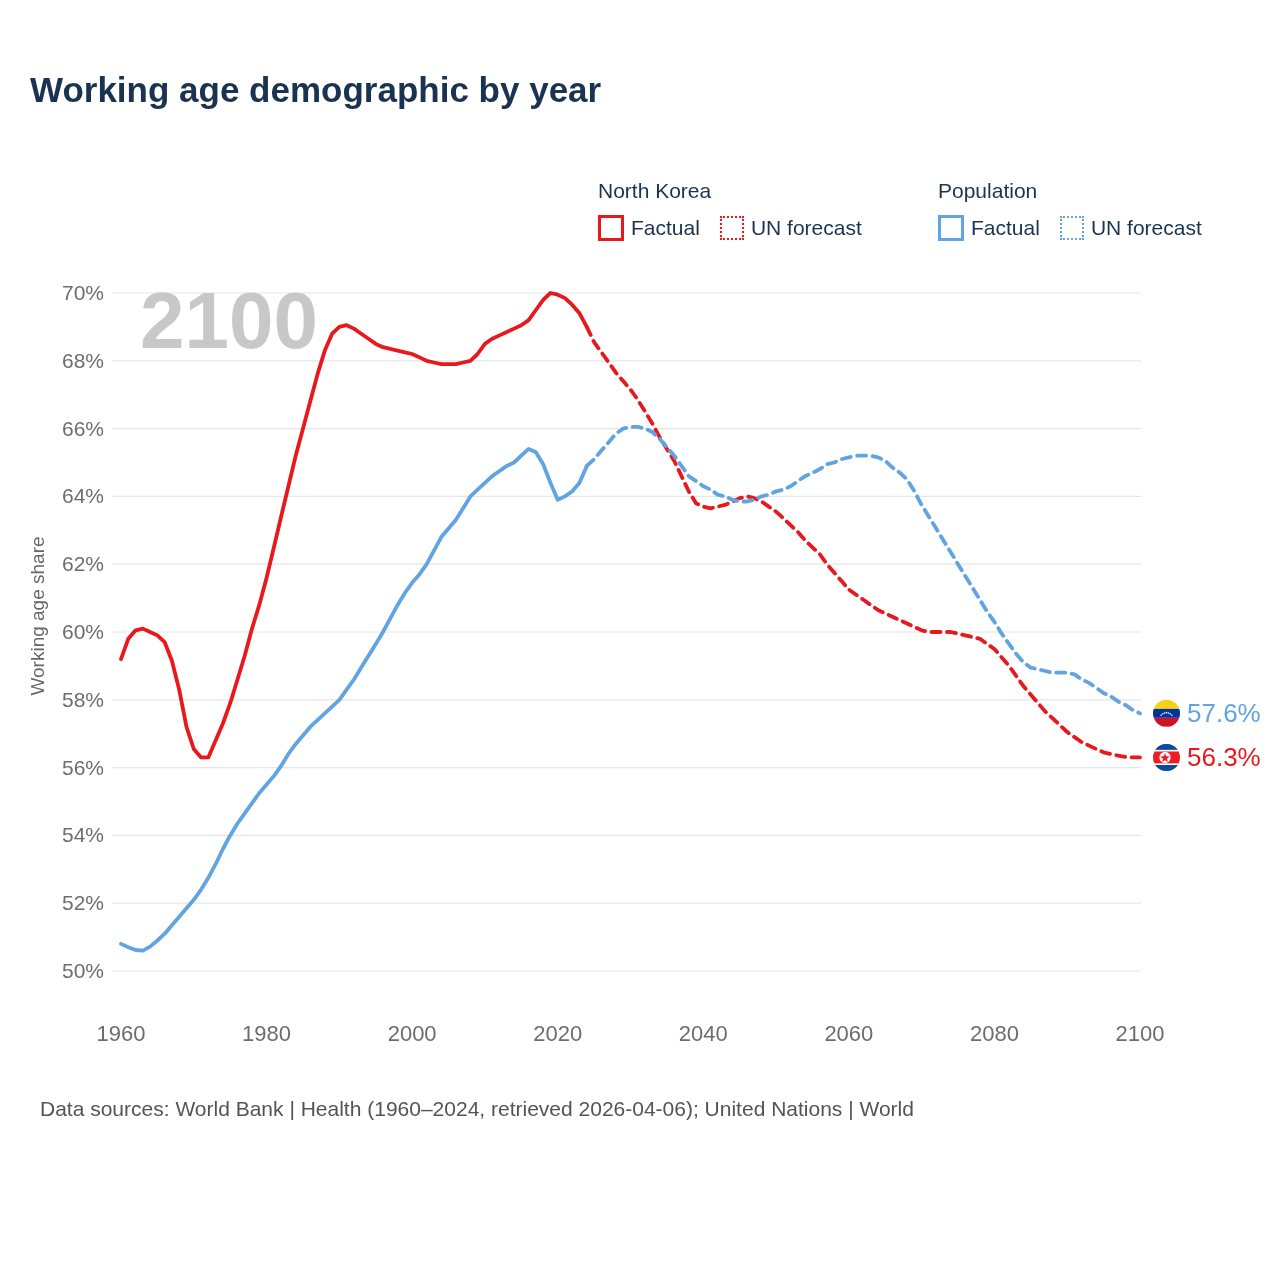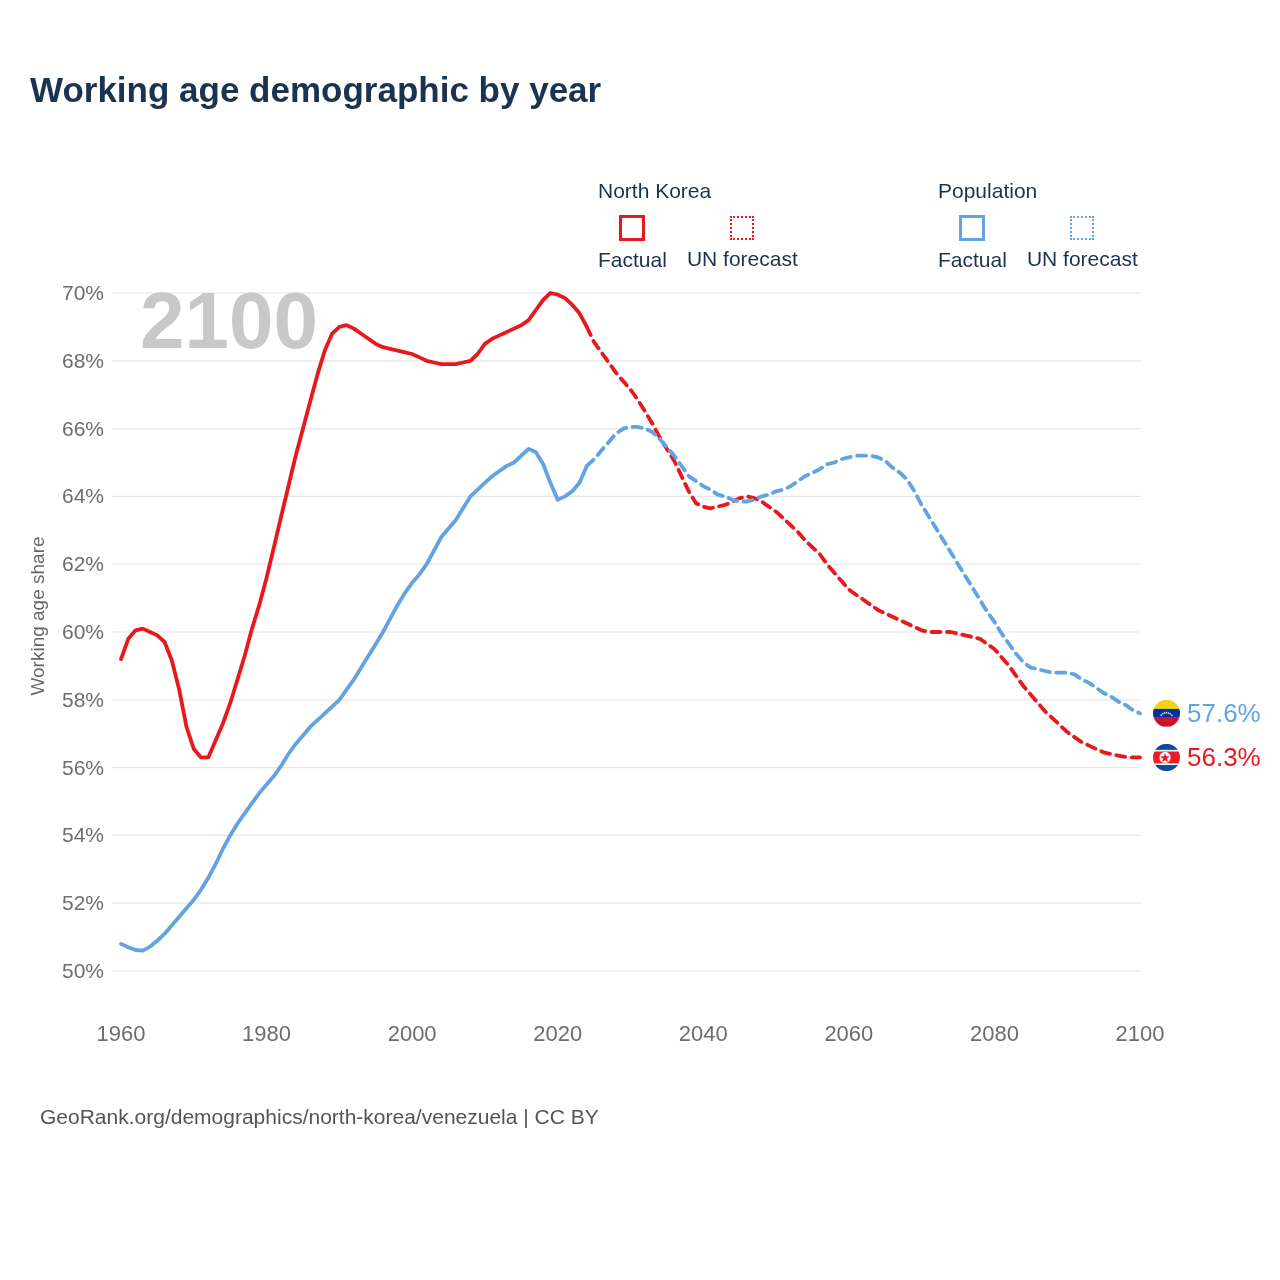--- a/index.html
+++ b/index.html
@@ -5,21 +5,21 @@
   html,body{margin:0;padding:0;background:#ffffff;}
   .page{position:relative;width:1280px;height:1280px;background:#ffffff;overflow:hidden;
         font-family:"Liberation Sans", sans-serif;}
   .title{position:absolute;left:30px;top:70px;font-size:35px;font-weight:700;color:#1a3350;margin:0;}
   .legend{position:absolute;top:143px;left:0;width:1280px;height:80px;}
   .legend-group{position:absolute;top:16px;margin-top:20px;}
   .legend-group.g0{left:598px;}
   .legend-group.g1{left:938px;}
   .legend-country{font-size:21px;color:#1a3350;margin-bottom:12px;}
   .legend-items{display:flex;align-items:center;gap:20px;}
-  .legend-item{display:flex;align-items:center;gap:7px;cursor:pointer;flex-direction:column;}
+  .legend-item{display:flex;align-items:center;gap:7px;cursor:pointer;}
   .legend-item .swatch{width:20px;height:20px;box-sizing:content-box;background:#fff;}
   .legend-item .swatch.solid{border:3px solid #888;}
   .legend-item .swatch.dashed{border:2px dotted #888;}
   .legend-item .li-label{font-size:21px;color:#1a3350;white-space:nowrap;}
   svg.chart{position:absolute;left:0;top:0;}
   .footer{position:absolute;left:40px;top:1091px;width:1200px;color:#545454;font-size:21px;line-height:36px;}
   .footer .line3{margin-top:8px;}
 </style>
 </head>
 <body>
@@ -119,16 +119,16 @@
         <rect x="1153" y="764.99" width="27" height="5.9399999999999995" fill="#024fa2"></rect>
         <rect x="1153" y="749.8700000000001" width="27" height="1.6200000000000008" fill="#ffffff"></rect>
         <rect x="1153" y="763.3700000000001" width="27" height="1.6200000000000008" fill="#ffffff"></rect>
         <circle cx="1165" cy="757.4300000000001" r="5.6" fill="#ffffff"></circle>
         <polygon points="1165.00,753.03 1166.23,756.33 1169.76,756.48 1167.00,758.68 1167.94,762.08 1165.00,760.13 1162.06,762.08 1163.00,758.68 1160.24,756.48 1163.77,756.33" fill="#ed1c27"></polygon>
       </g>
       <text x="1187" y="766.4300000000001" font-size="26" fill="#e8191d" font-family="&quot;Liberation Sans&quot;, sans-serif">56.3%</text>
     </svg>
 
   <div class="footer">
-    <div class="line3">GeoRank.org/demographics/north-korea/venezuela | CC BY</div>
+    <div class="line1">Data sources: World Bank | Health (1960–2024, retrieved 2026-04-06); United Nations | World</div>
   </div>
 
 </div>
 
 </body></html>

